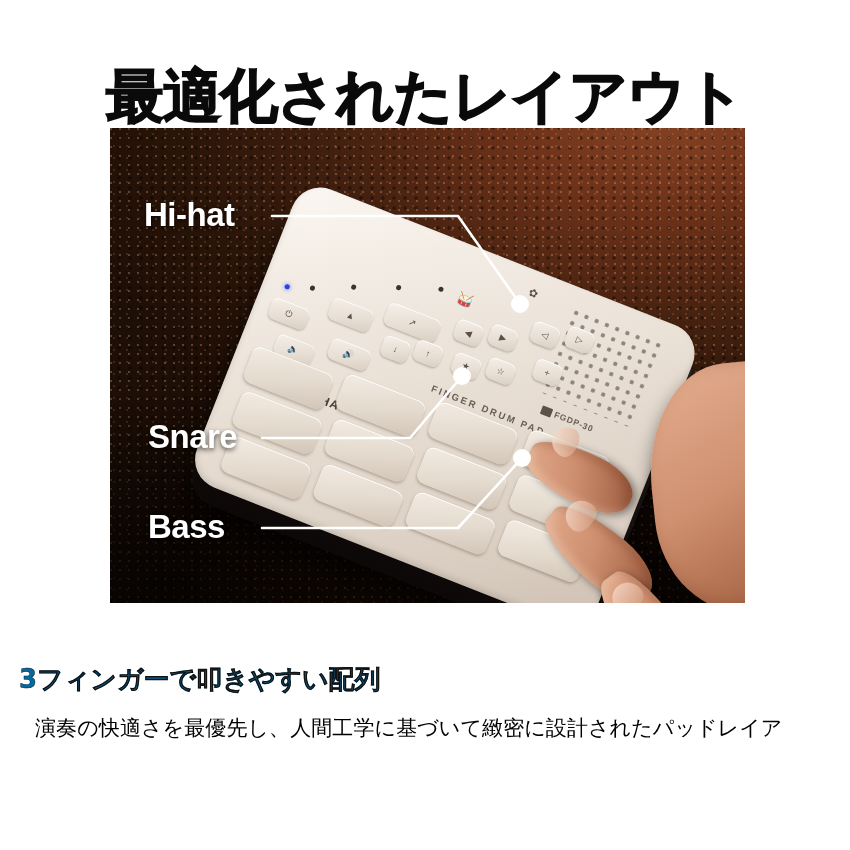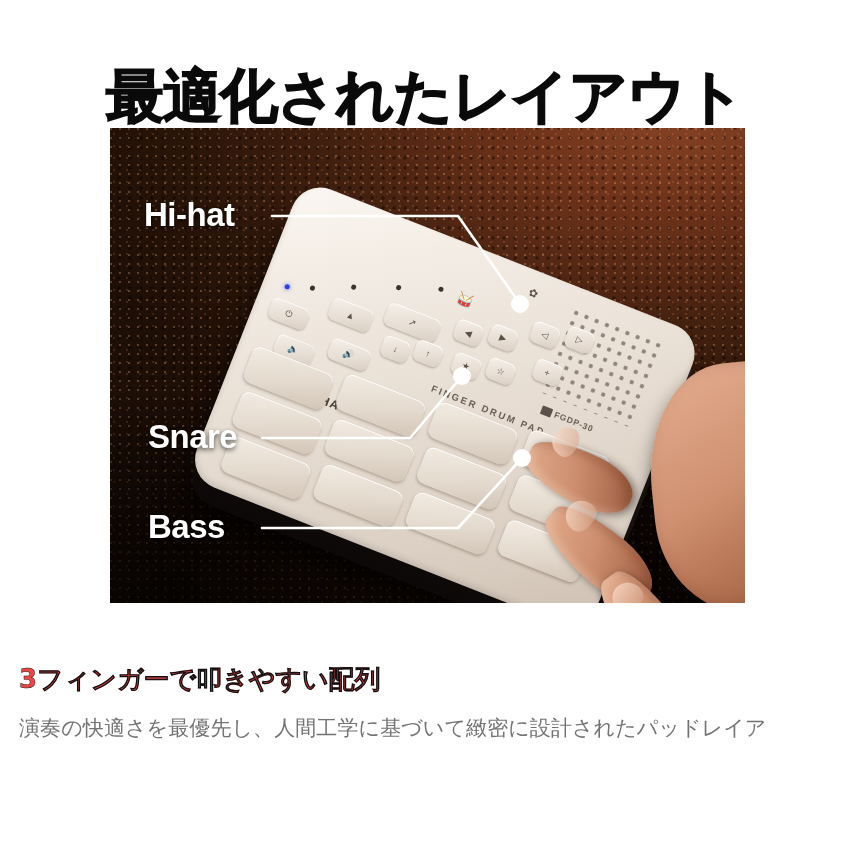--- a/index.html
+++ b/index.html
@@ -227,33 +227,33 @@
 
   
   .subhead {
     position: absolute;
     left: 19px;
     top: 640px;
     font-family: "DejaVu Sans", "Liberation Sans", sans-serif;
     font-weight: 700;
     font-size: 26px;
     line-height: 34px;
-    color: #ef4444;
+    color: #0369a1;
     -webkit-text-stroke: 0.45px #121212;
     white-space: nowrap;
   }
   .body-copy {
     position: absolute;
-    left: 19px;
+    left: 35px;
     top: 708px;
     width: 760px;
     font-family: "DejaVu Sans", "Liberation Sans", sans-serif;
     font-size: 21px;
     line-height: 40px;
-    color: #737373;
+    color: #000000;
     letter-spacing: 0.1px;
   }
 </style>
 </head>
 <body>
 
 <div class="page">
 
   <h1 class="title">最適化されたレイアウト</h1>
 

